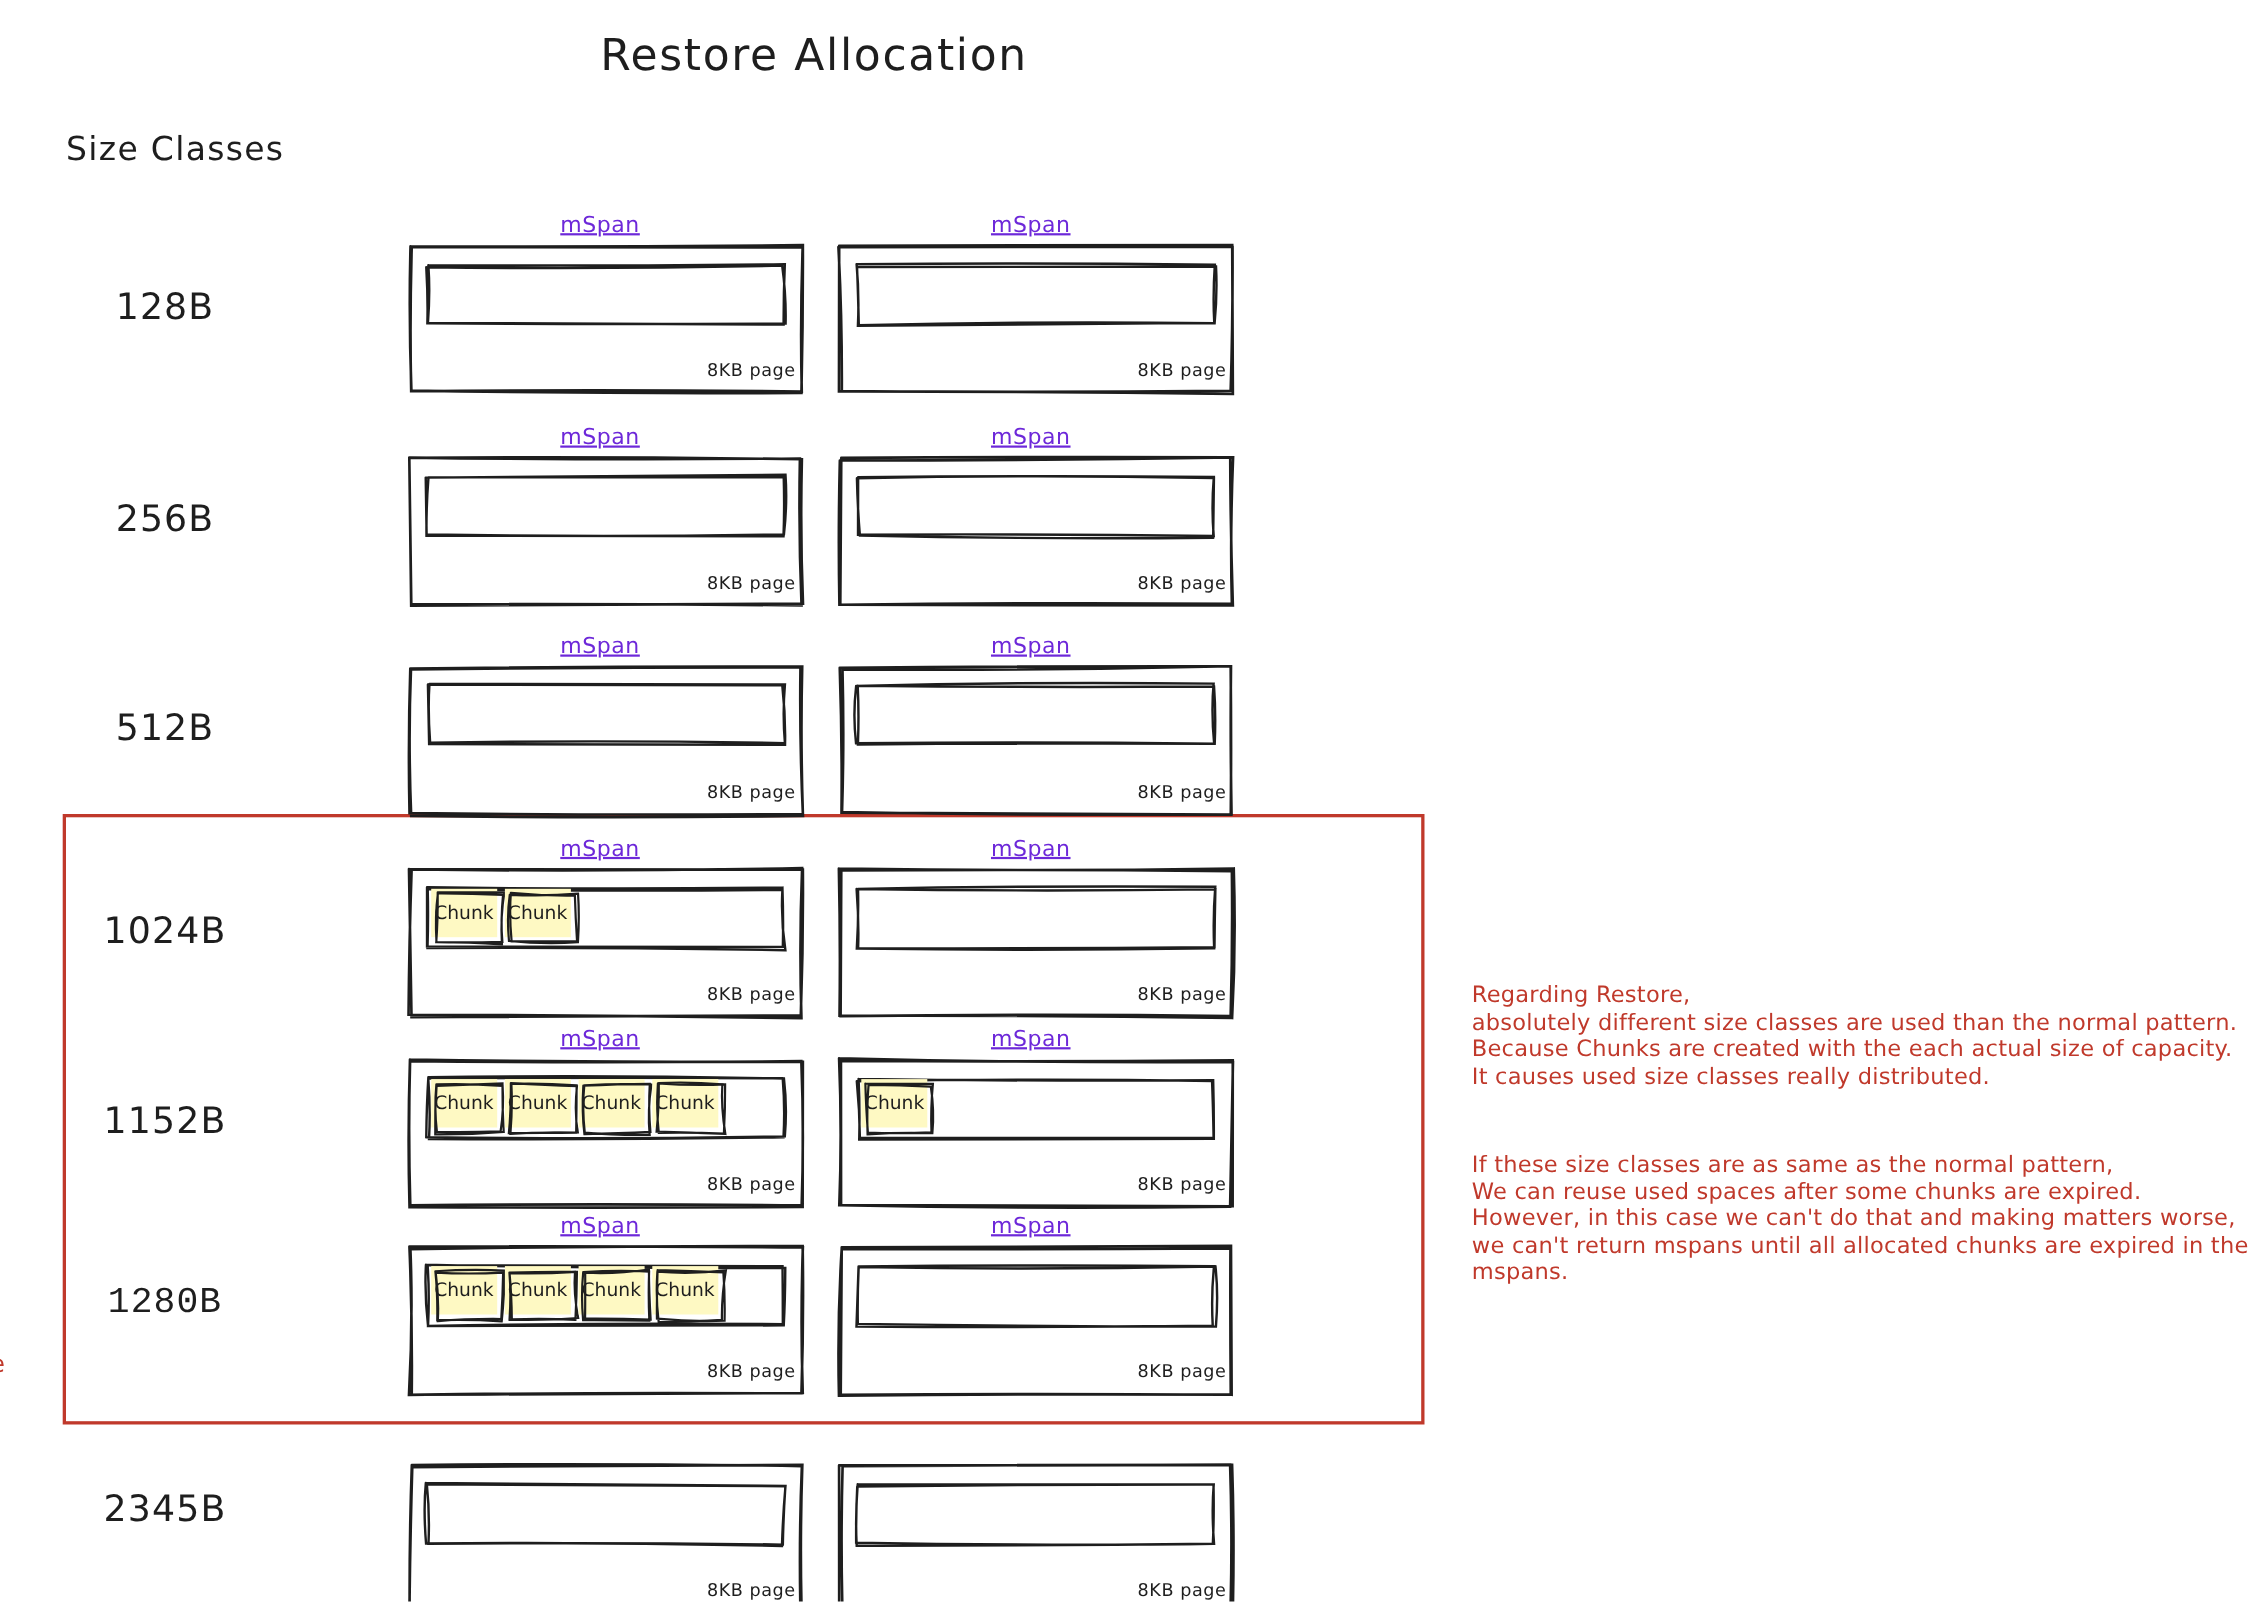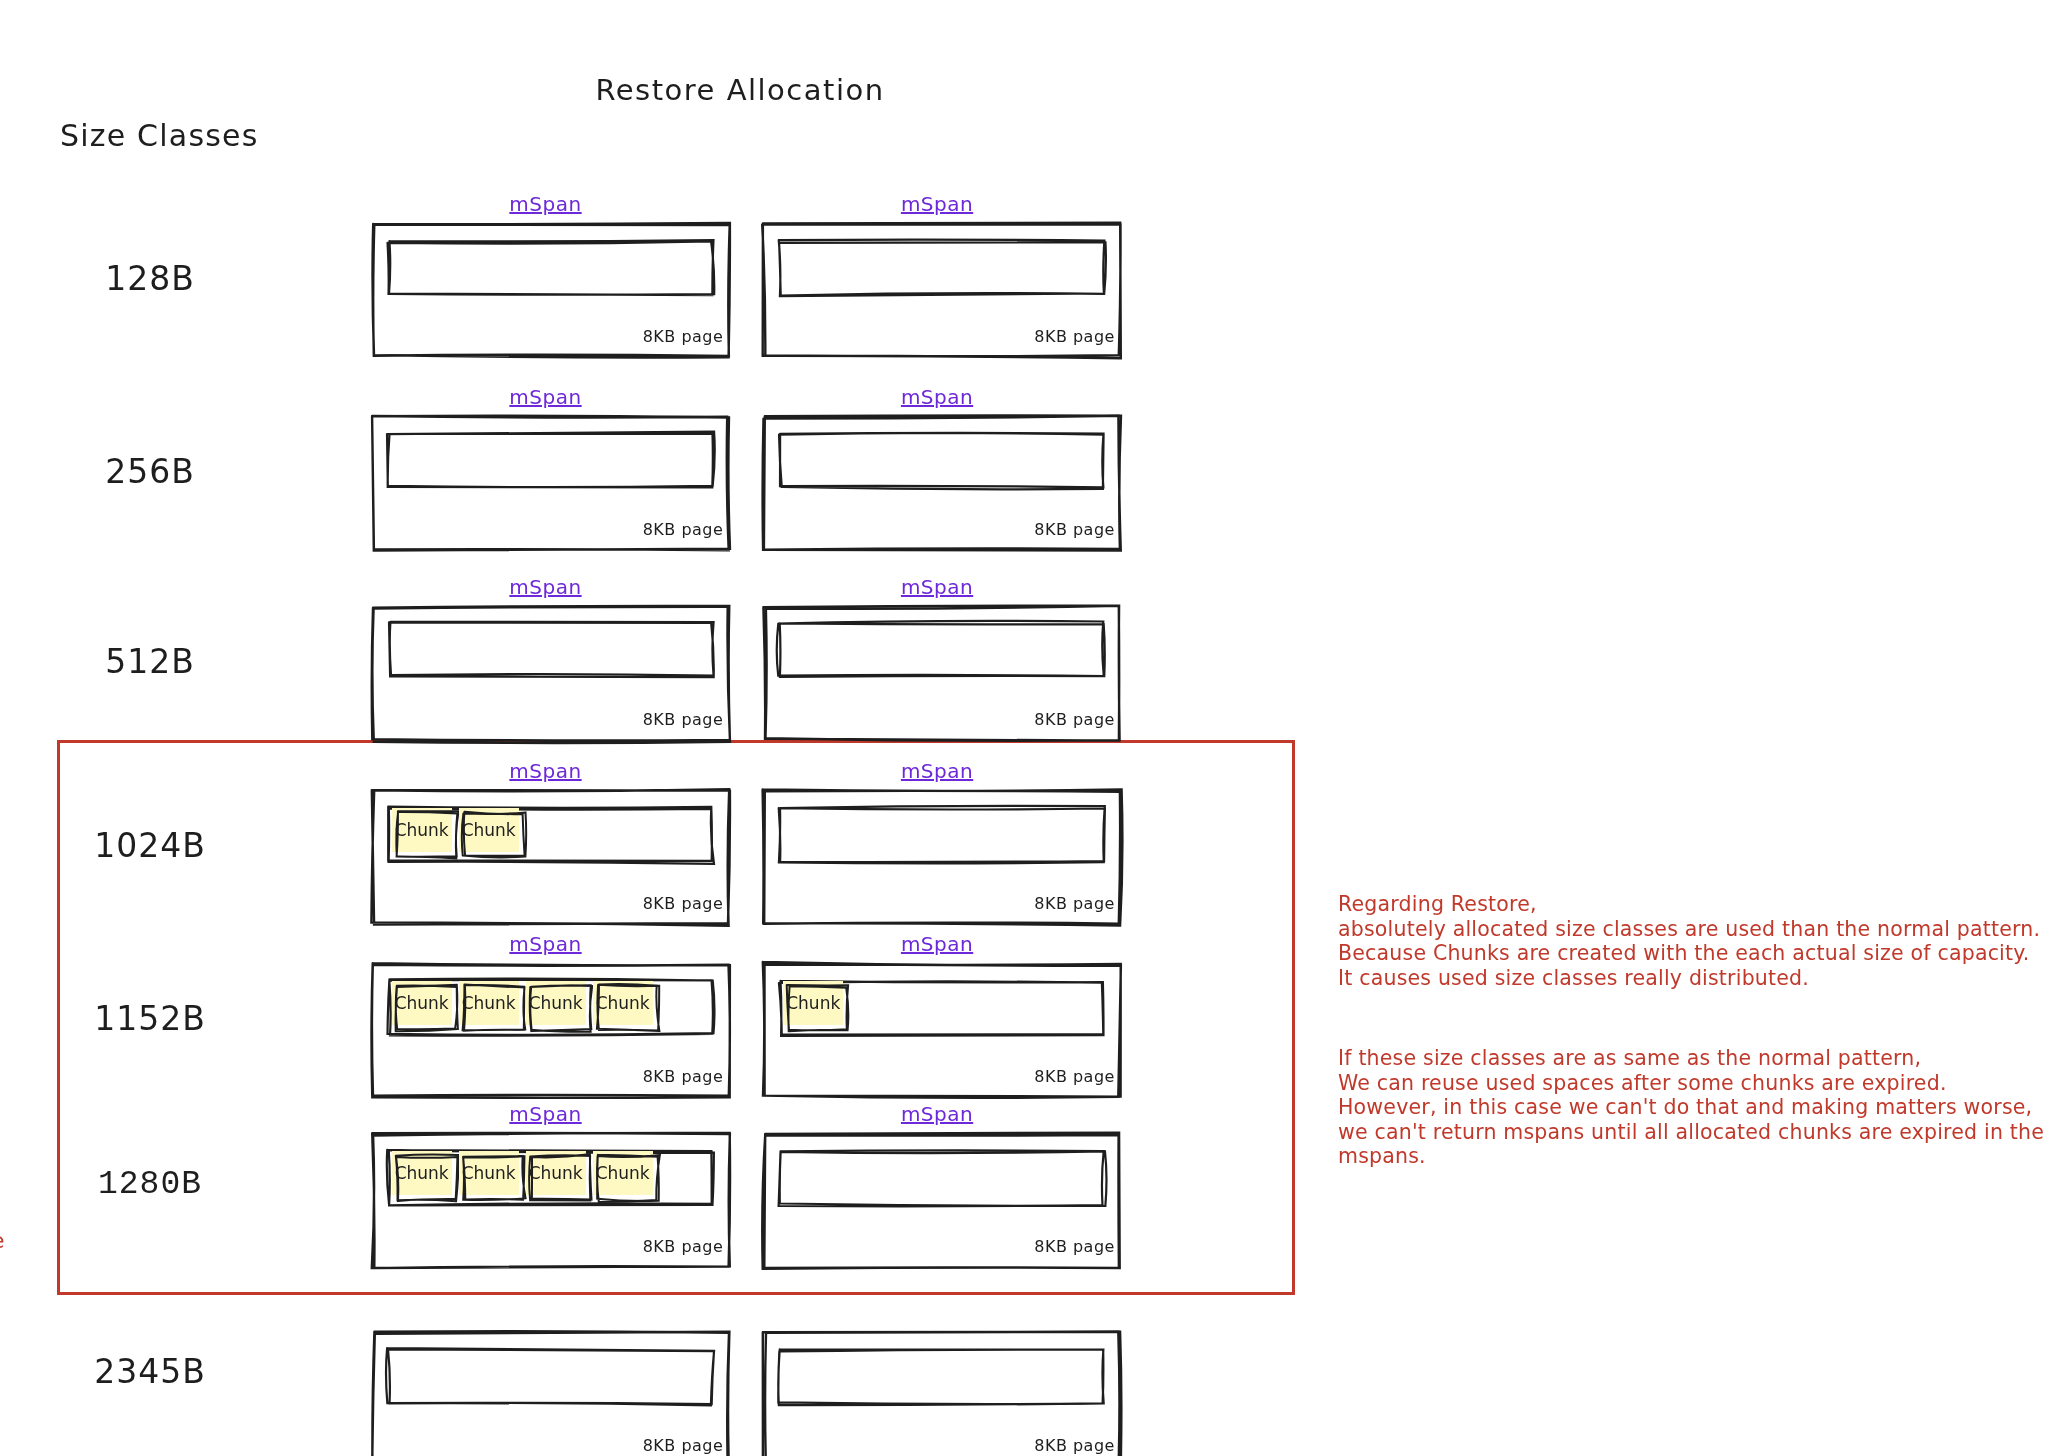--- a/index.html
+++ b/index.html
@@ -5,21 +5,21 @@
   html,body{margin:0;padding:0;background:#ffffff;}
   body{
     width:2052px;height:1456px;position:relative;overflow:hidden;
     font-family:"DejaVu Sans","Liberation Sans",sans-serif;
     color:#1e1e1e;
   }
   .hand{font-family:"DejaVu Sans","Liberation Sans",sans-serif;}
 
   #title{
     position:absolute;left:0;top:28px;width:1480px;text-align:center;
-    font-size:29px;letter-spacing:1.5px;color:#1e1e1e;margin-top:45px;
+    font-size:40px;letter-spacing:1.5px;color:#1e1e1e;
   }
   #size-classes-label{
     position:absolute;left:60px;top:118px;
     font-size:30px;letter-spacing:1.2px;color:#1e1e1e;
   }
 
   
   #red-box{
     position:absolute;left:57px;top:740px;width:1238px;height:555px;
     border:3px solid #c0392b;box-sizing:border-box;pointer-events:none;
@@ -317,19 +317,19 @@
       <div style="position: absolute; left: 16.0603px; top: 16.473px; width: 323.595px; height: 53.8826px;">
         <svg width="333.59482535575677" height="63.88262773722628" viewBox="-5 -5 333.59482535575677 63.88262773722628">
           <path d="M-0.3,-0.7 Q161.0,0.1 323.4,-0.4 Q321.4,24.3 323.7,53.4 Q162.9,55.3 -1.2,55.2 Q-2.6,29.0 -0.3,-0.7 M-0.7,1.5 Q158.2,-0.5 323.2,-0.4 Q323.8,29.1 322.6,53.7 Q159.5,55.2 -1.7,52.4 Q-1.9,24.9 -0.7,1.5 " fill="none" stroke="#1e1e1e" stroke-width="2.2" stroke-linecap="round"></path>
         </svg>
       </div>
       <div class="page-cap hand">8KB page</div>
     </div>
   </div>
 
 <div class="note hand" id="note-1">Regarding Restore,
-absolutely allocated size classes are used than the normal pattern.
+absolutely different size classes are used than the normal pattern.
 Because Chunks are created with the each actual size of capacity.
 It causes used size classes really distributed.</div>
 <div class="note hand" id="note-2">If these size classes are as same as the normal pattern,
 We can reuse used spaces after some chunks are expired.
 However, in this case we can't do that and making matters worse,
 we can't return mspans until all allocated chunks are expired in the mspans.</div>
 
 </body></html>

